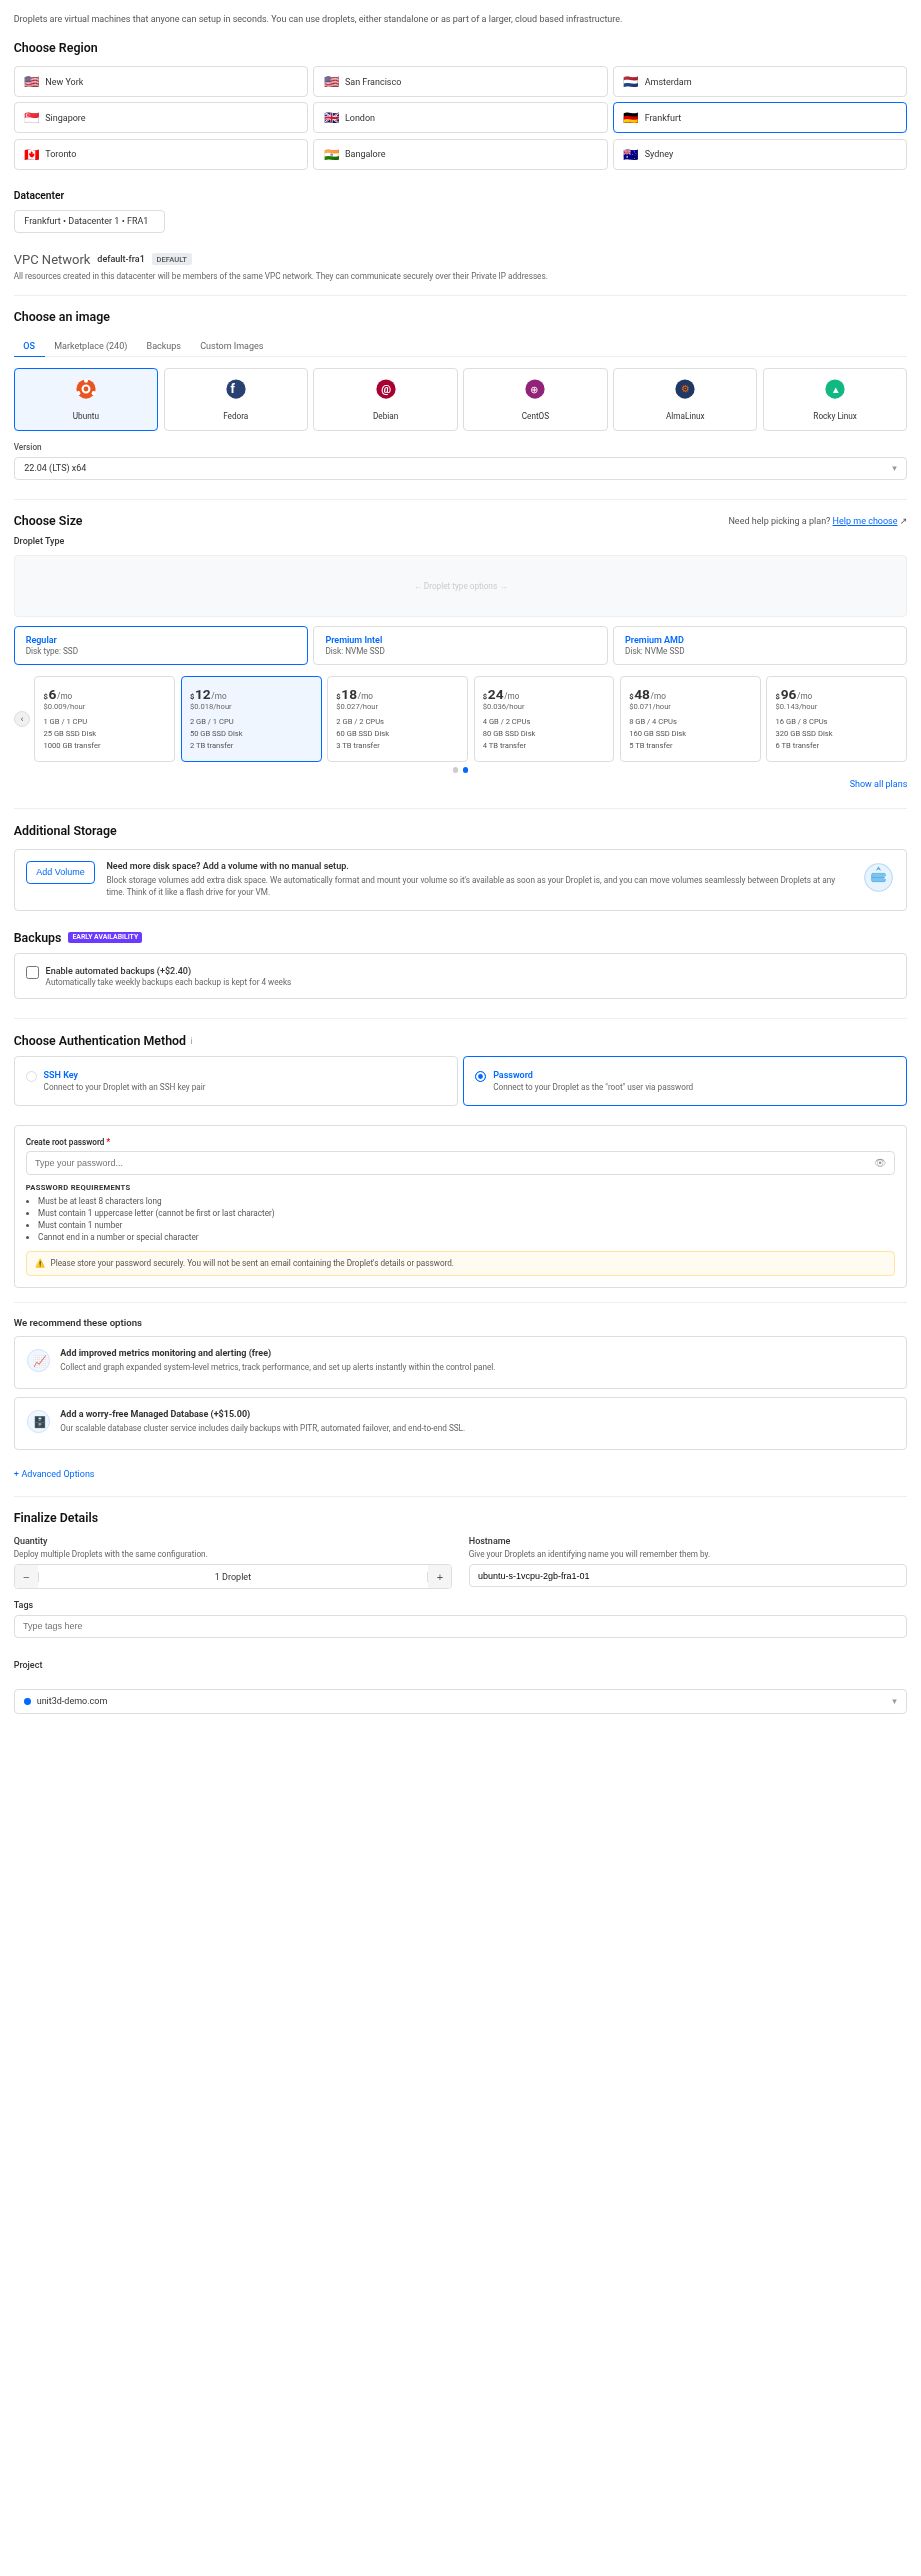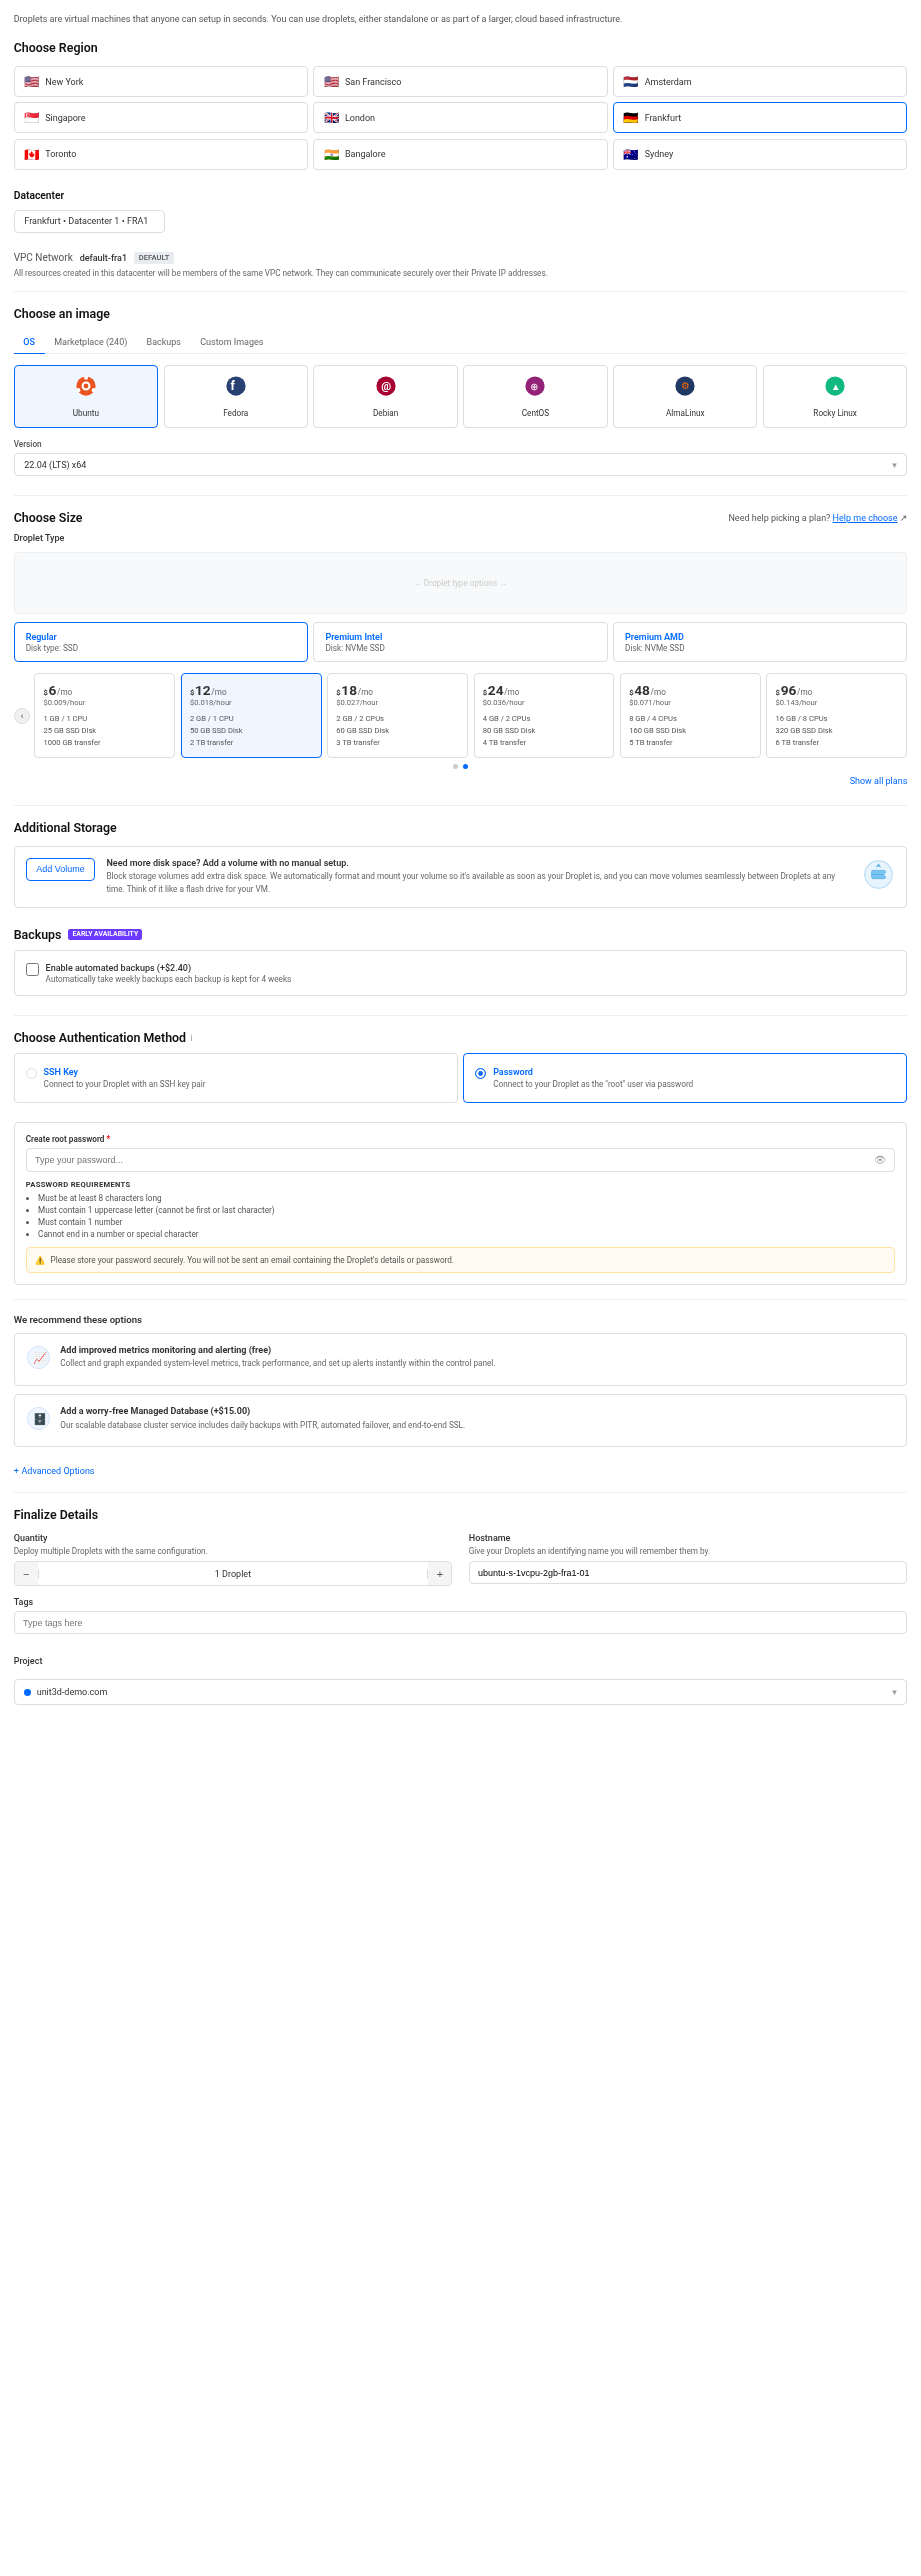--- a/index.html
+++ b/index.html
@@ -195,21 +195,21 @@
     </div>
 </section>
 
 <section>
   <h3>Datacenter</h3>
   <div class="datacenter-select">Frankfurt • Datacenter 1 • FRA1</div>
 </section>
 
 <div style="margin-bottom: 13.7px;">
   <div class="vpc-row">
-    <span style="font-size:10px; color:#555;">VPC Network</span>
+    <span style="font-size:13px; color:#555;">VPC Network</span>
     <span style="font-size:9px; font-weight:500;">default-fra1</span>
     <span class="badge">DEFAULT</span>
   </div>
   <p class="vpc-info">All resources created in this datacenter will be members of the same VPC network. They can communicate securely over their Private IP addresses.</p>
 </div>
 
 <hr class="divider">
 
 <section>
   <h2>Choose an image</h2>
@@ -553,21 +553,21 @@
       <input class="hostname-input" type="text" value="ubuntu-s-1vcpu-2gb-fra1-01" style="">
     </div>
   </div>
 
   <div style="margin-bottom:11px;">
     <label style="font-size:9px; font-weight:500; display:block; margin-bottom:4.1px;">Tags</label>
     <input class="tags-input" type="text" placeholder="Type tags here" style="">
   </div>
 
   <div>
-    <label style="font-size:9px; font-weight:500; display:block; margin-bottom:13px;">Project</label>
+    <label style="font-size:9px; font-weight:500; display:block; margin-bottom:19px;">Project</label>
     <div class="project-select">
       <div class="project-dot"></div>
       <span class="project-name">unit3d-demo.com</span>
       <span class="project-chevron">▾</span>
     </div>
   </div>
 </section>
 
 
 </body></html>

